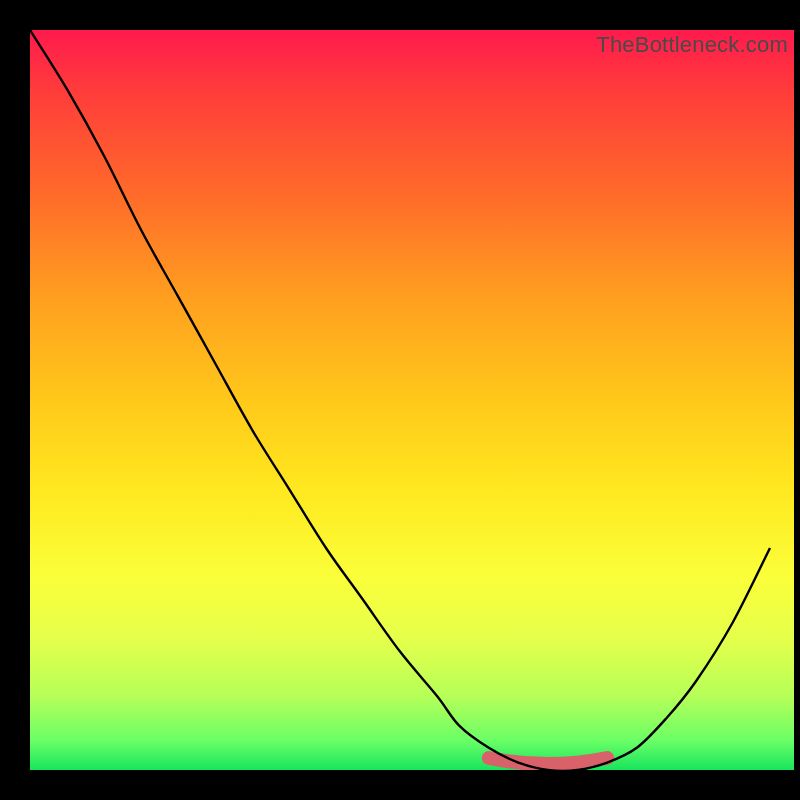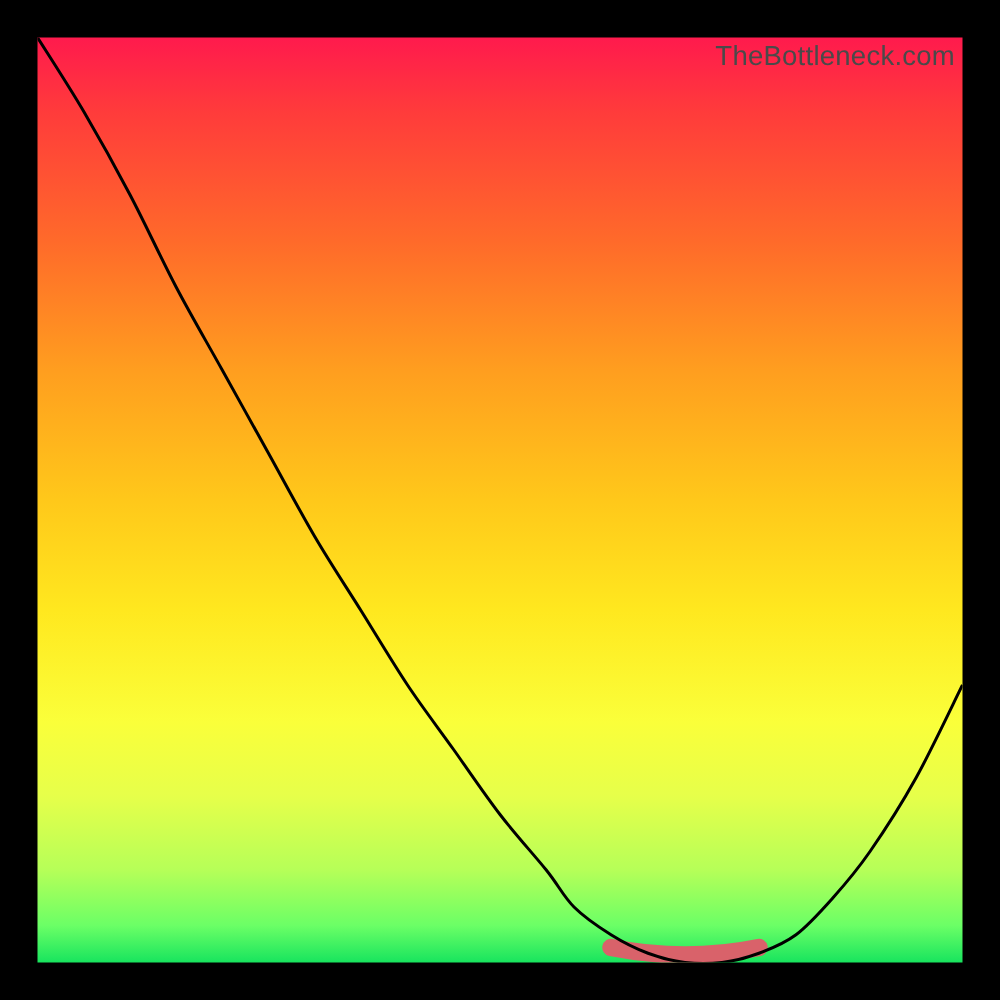--- a/index.html
+++ b/index.html
@@ -34,20 +34,21 @@
       #ff6a2a 22%,
       #ff9e1f 36%,
       #ffc81a 50%,
       #ffe81f 62%,
       #faff3a 74%,
       #e6ff4a 82%,
       #b6ff58 90%,
       #6bff66 96%,
       #18e45e 100%
     );
+    padding-left: 24px;
   }
   .watermark {
     position: absolute;
     right: 6px;
     top: 2px;
     color: #4a4a4a;
     font-size: 22px;
     letter-spacing: 0.2px;
     user-select: none;
   }

